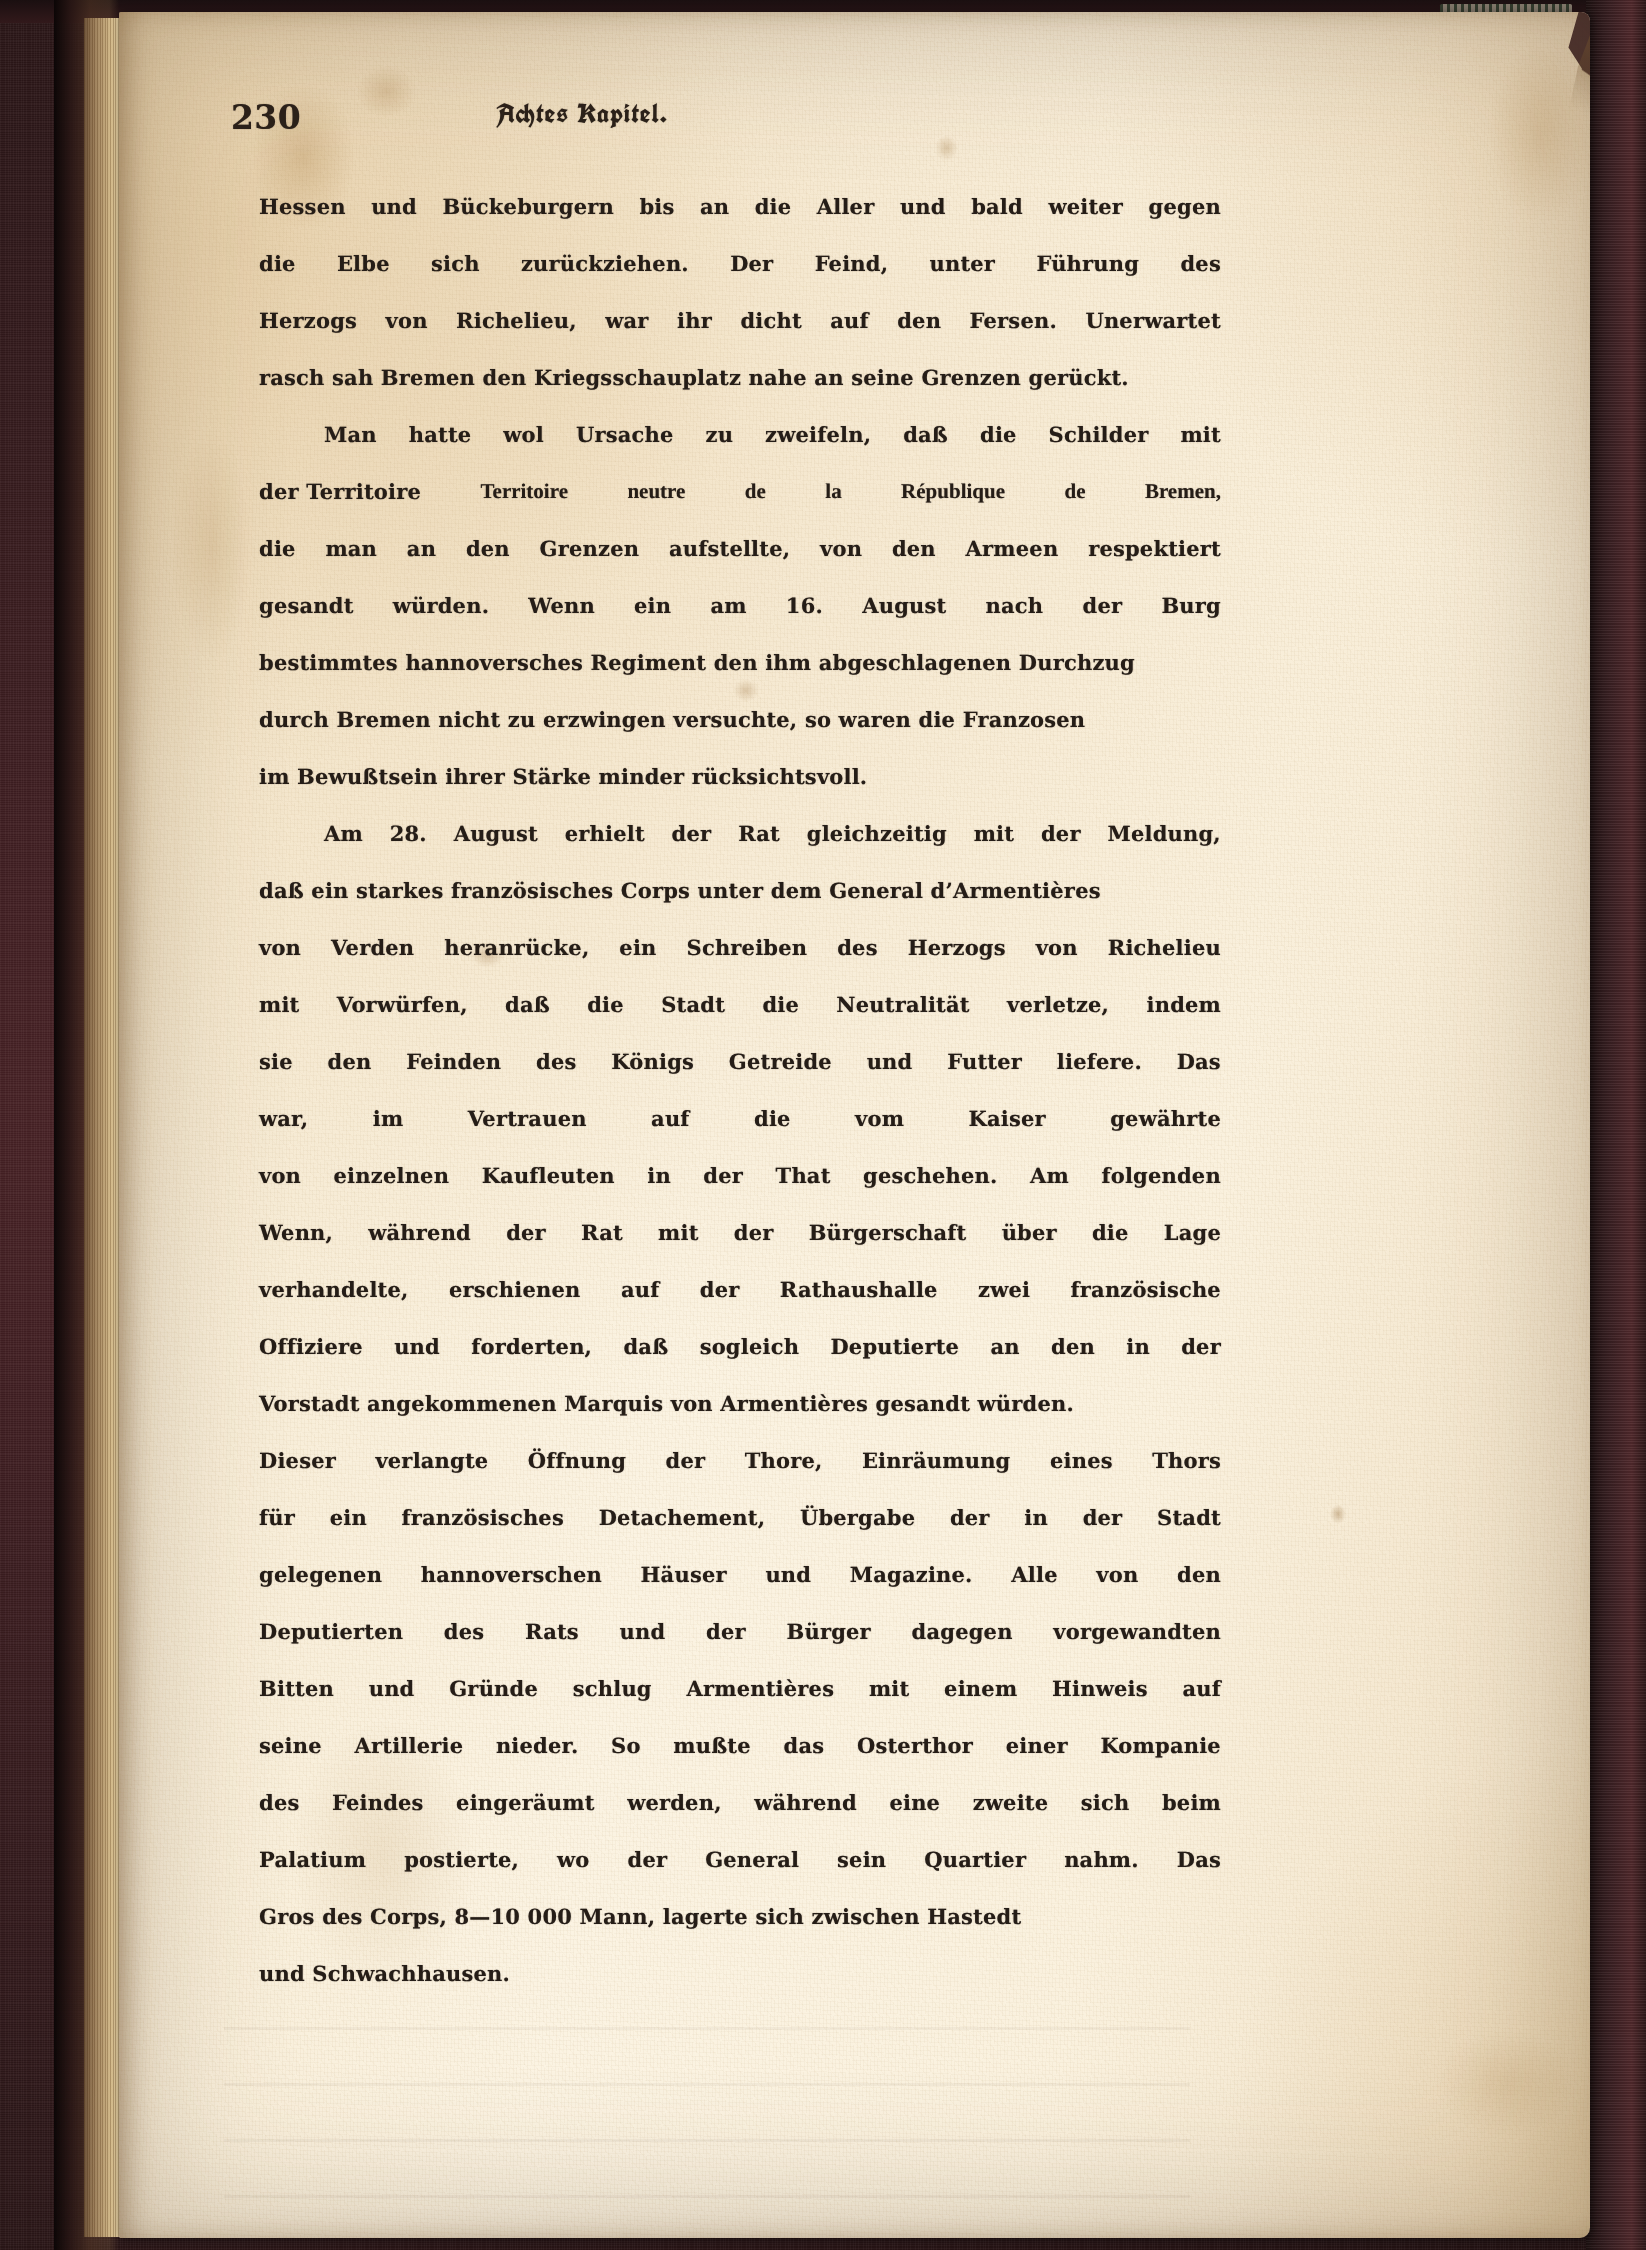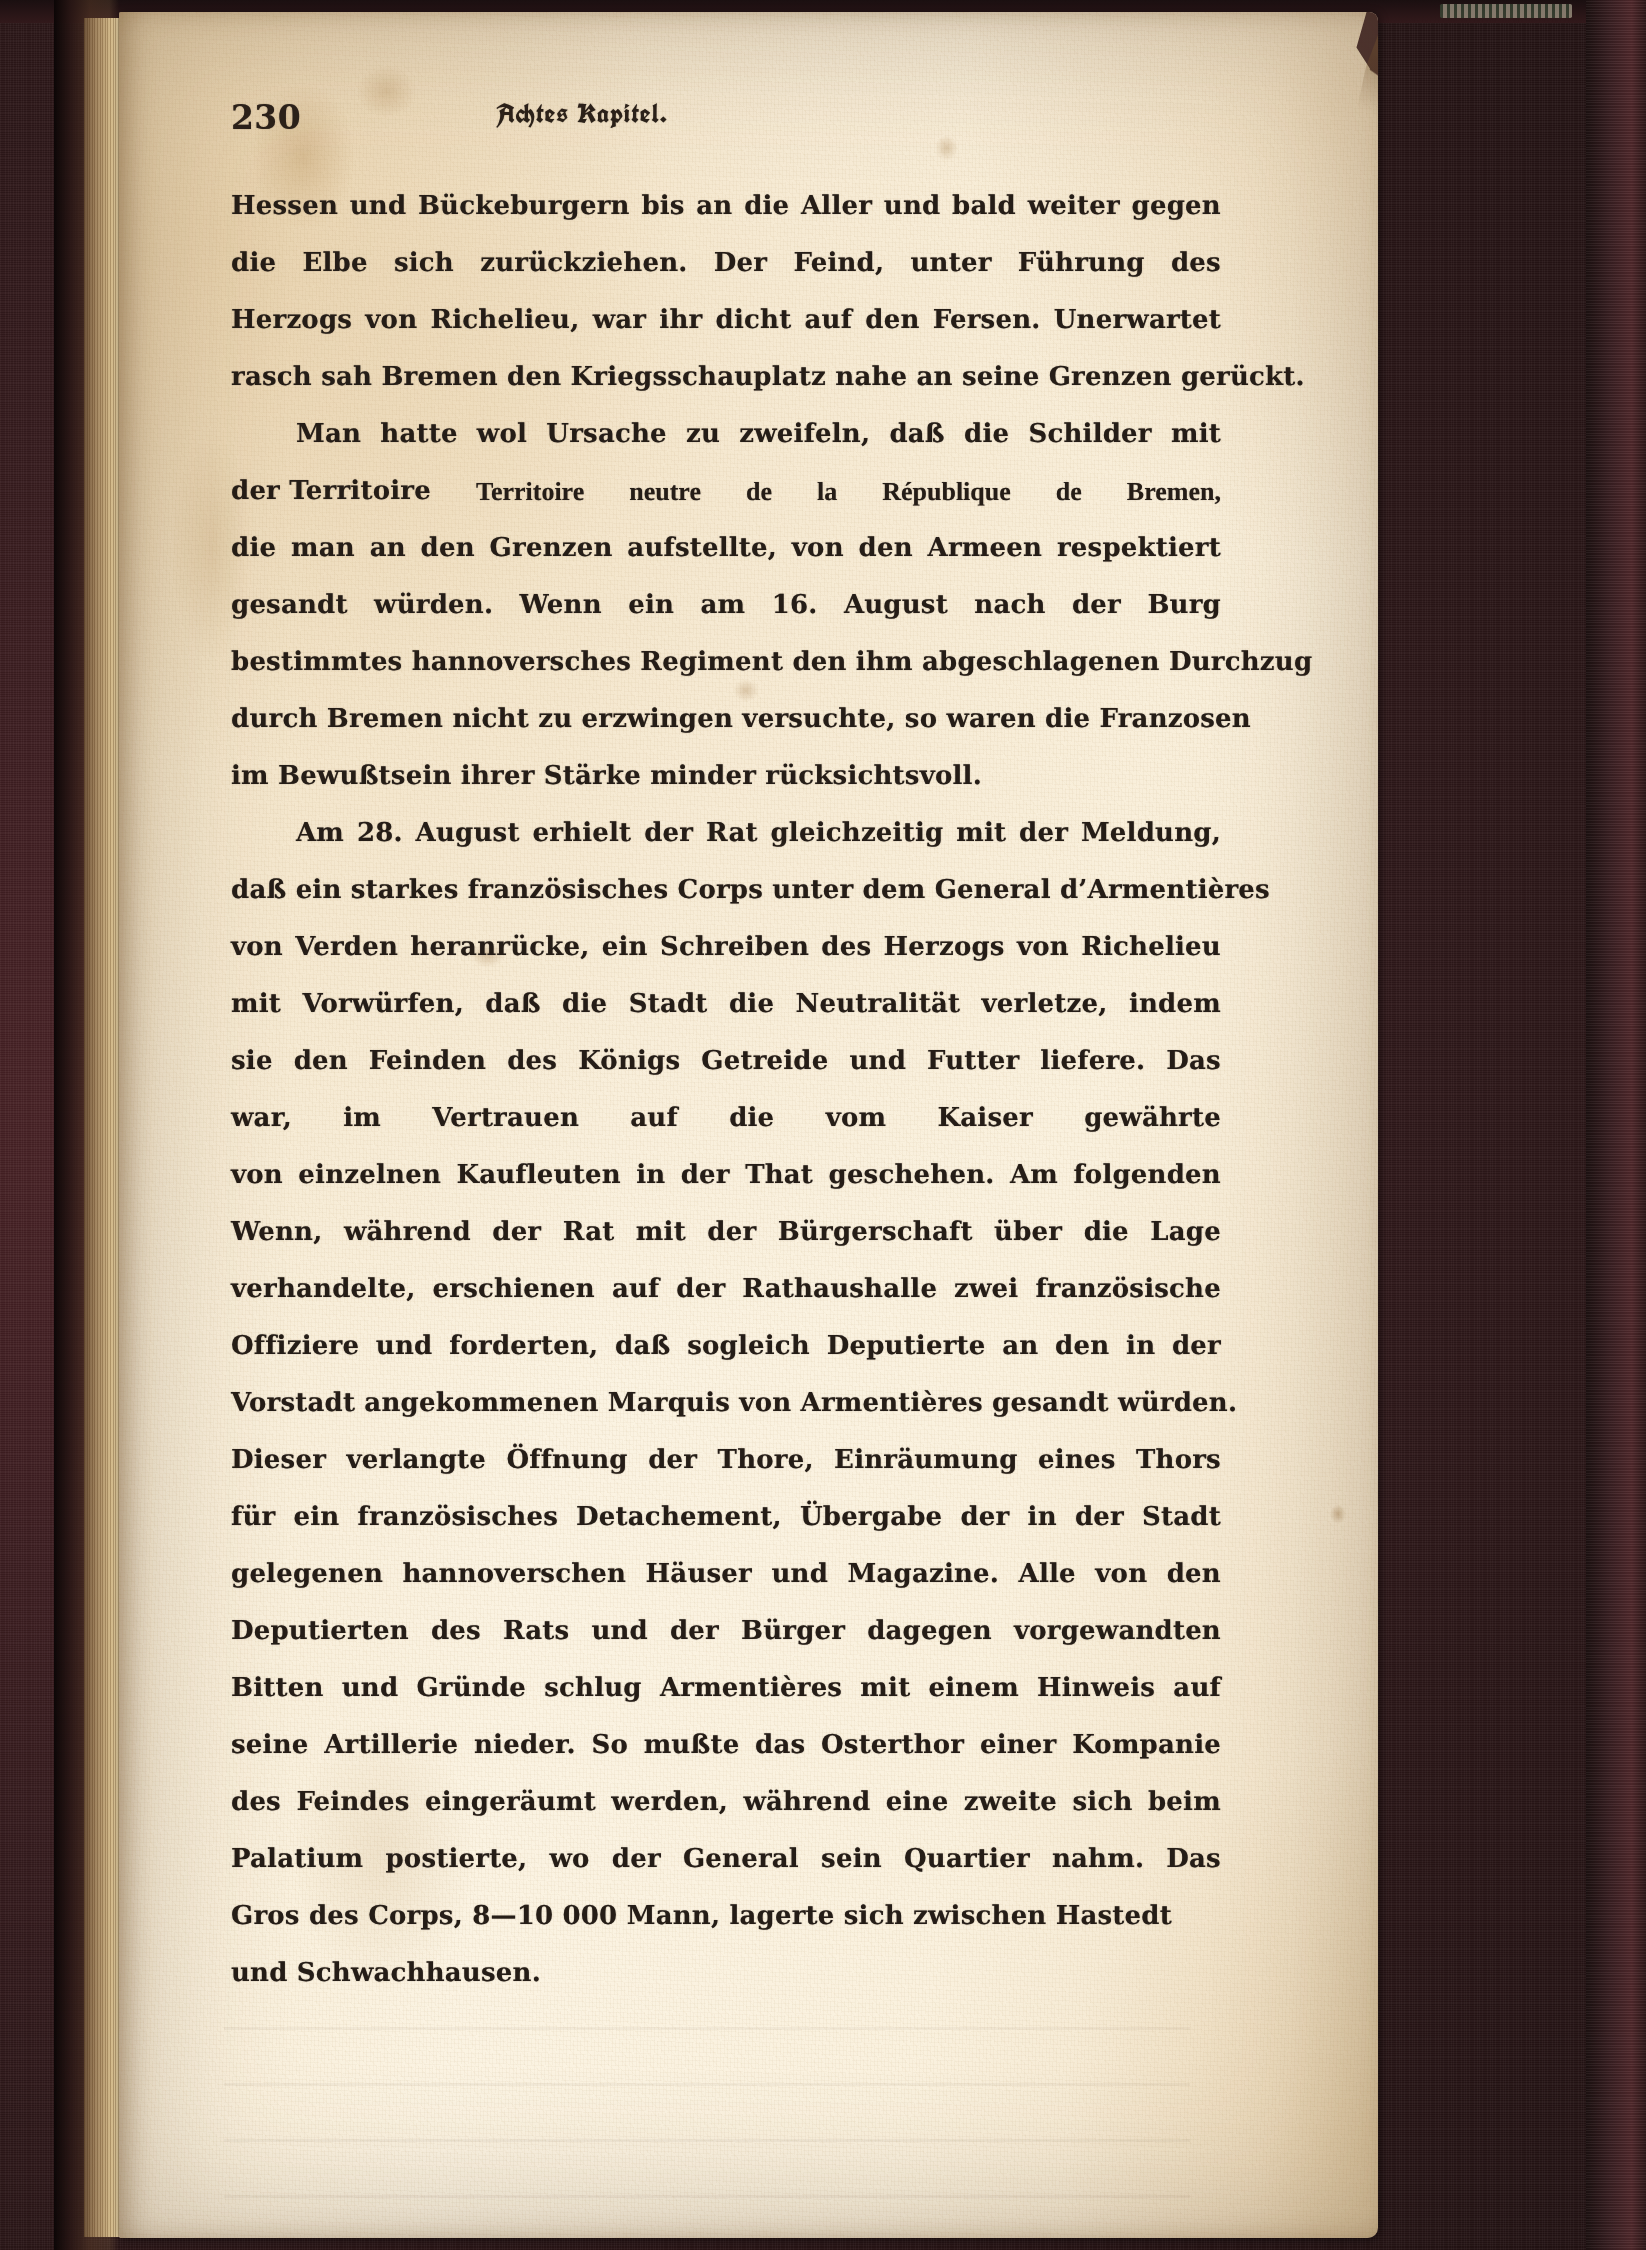--- a/index.html
+++ b/index.html
@@ -64,21 +64,21 @@
   .edge-lines{
     position:absolute;top:17.6px;left:84px;width:58px;height:2219px;
     background-image:repeating-linear-gradient(90deg,
       rgba(90,66,36,.35) 0 0.9px, rgba(255,240,205,.22) 0.9px 2.6px);
     border-radius:0 5.3px 5.3px 0/0 24.6px 24.6px 0;
     opacity:.85;
   }
 
   
   .leaf{
-    position:absolute;top:12.3px;left:119px;width:1259px;height:2226px;
+    position:absolute;top:12.3px;left:119px;width:1471px;height:2226px;
     background:
       radial-gradient(ellipse 120% 80% at 30% 18%, rgba(226,197,150,.32) 0%, rgba(226,197,150,0) 55%),
       radial-gradient(ellipse 60% 40% at 8% 10%, rgba(200,162,108,.30) 0%, rgba(200,162,108,0) 60%),
       radial-gradient(ellipse 50% 35% at 97% 4%, rgba(198,160,106,.30) 0%, rgba(198,160,106,0) 60%),
       radial-gradient(ellipse 40% 30% at 99% 96%, rgba(200,165,112,.26) 0%, rgba(200,165,112,0) 60%),
       linear-gradient(100deg,#efe0c2 0%, #f7ecd6 14%, #fbf3e2 42%, #faf1de 70%, #f2e4cb 92%, #e8d7b6 100%);
     box-shadow:inset 12.3px 0 30px -7px rgba(120,85,45,.55),
                1.8px 1.8px 8.8px rgba(0,0,0,.45);
     border-radius:1.8px 8.8px 10.5px 2.6px;
     overflow:hidden;
@@ -142,28 +142,29 @@
     font-family:"UnifrakturCook","DejaVu Serif",serif;
     font-size:27px;
     font-weight:700;
     letter-spacing:1.1px;
     color:#2b211a;
   }
 
   
   .body-line{
     font-family:"DejaVu Serif", serif;
-    font-size:26px;
+    font-size:21px;
     line-height:57px;
     color:#251d17;
     white-space:nowrap;
     letter-spacing:0.2px;
     font-weight:600;
     font-variant:normal;
     text-rendering:geometricPrecision;
+    margin-left:28px;
   }
   .body-line.justify{
     white-space:normal;
     display:flex;
     justify-content:space-between;
   }
   .body-line.justify > span{display:inline-block;}
   .body-line.indent{padding-left:65px;}
 
   

